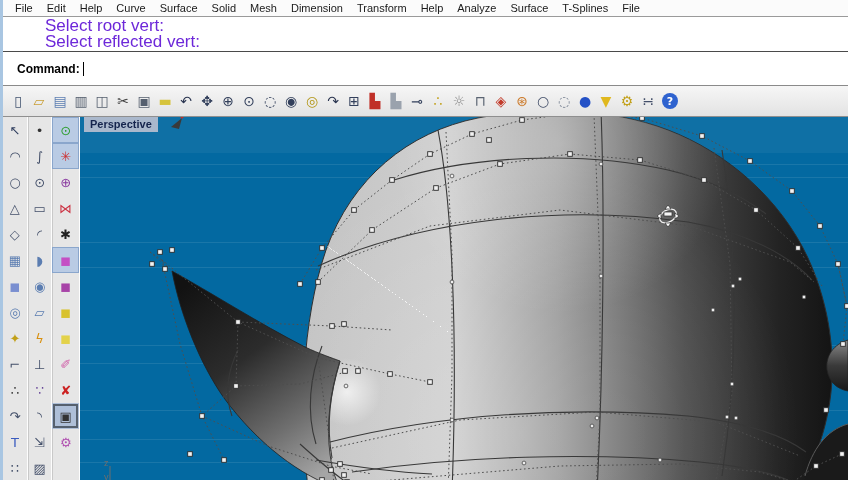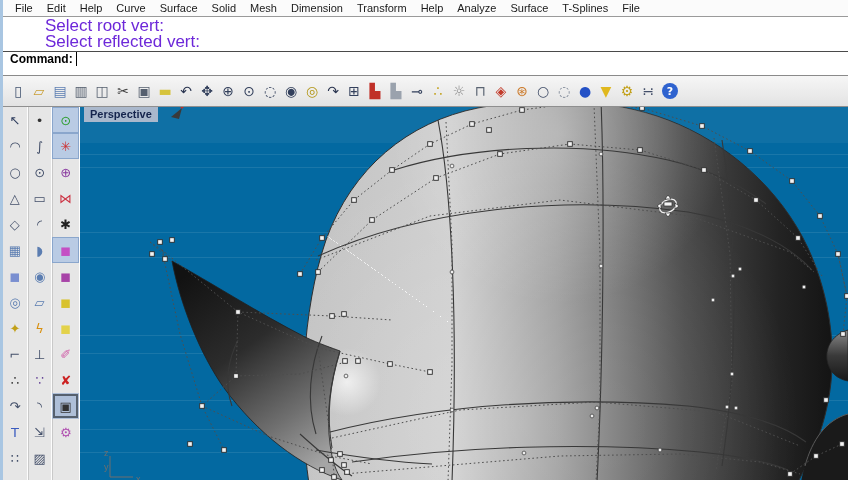--- a/index.html
+++ b/index.html
@@ -11,23 +11,23 @@
   
   .menubar{
     height:17px;background:#fbfbfb;border-bottom:1px solid #9a9a9a;
     display:flex;align-items:center;padding-left:8px;box-sizing:border-box;
   }
   .menu-item{font-size:11px;color:#1a1a1a;padding:0 7px;cursor:default;white-space:nowrap;}
   
   .cmd-history{background:#ffffff;height:34px;box-sizing:border-box;padding:1px 0 0 7px;}
   .cmd-history .hline{font-size:17px;color:#6d28d9;line-height:16px;white-space:nowrap;margin-left:38px;}
   .cmd-row{
-    background:#ffffff;height:25px;box-sizing:border-box;
+    background:#ffffff;height:35px;box-sizing:border-box;
     border-top:1px solid #4a4a4a;border-bottom:1px solid #8a8a8a;
-    display:flex;padding-left:10px;
+    display:flex;align-items:center;padding-left:17px;
   }
   .cmd-label{font-size:12px;font-weight:bold;color:#000;}
   .caret{display:inline-block;width:1px;height:14px;background:#000;margin-left:3px;}
   
   .toolbar{
     height:31px;box-sizing:border-box;border-bottom:1px solid #8f8f8f;
     background:linear-gradient(#f6f6f6,#e3e3e3);
     display:flex;align-items:center;padding-left:8px;
   }
   .ticon{

